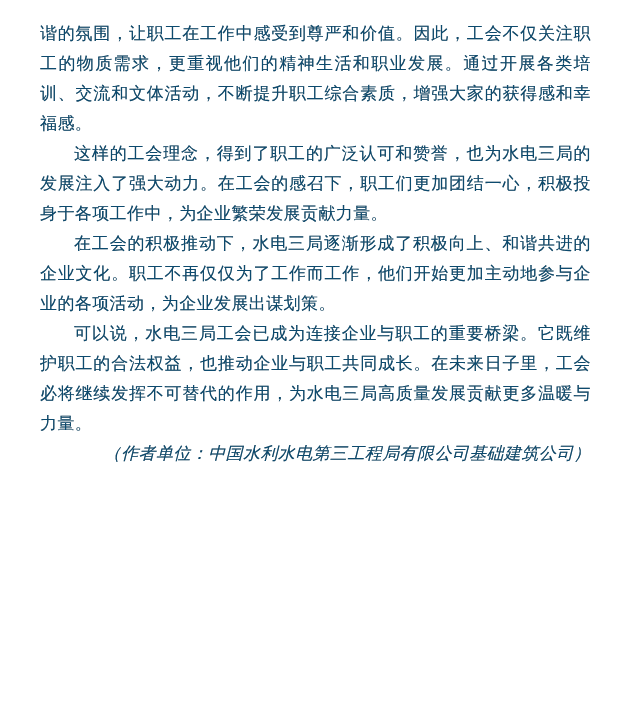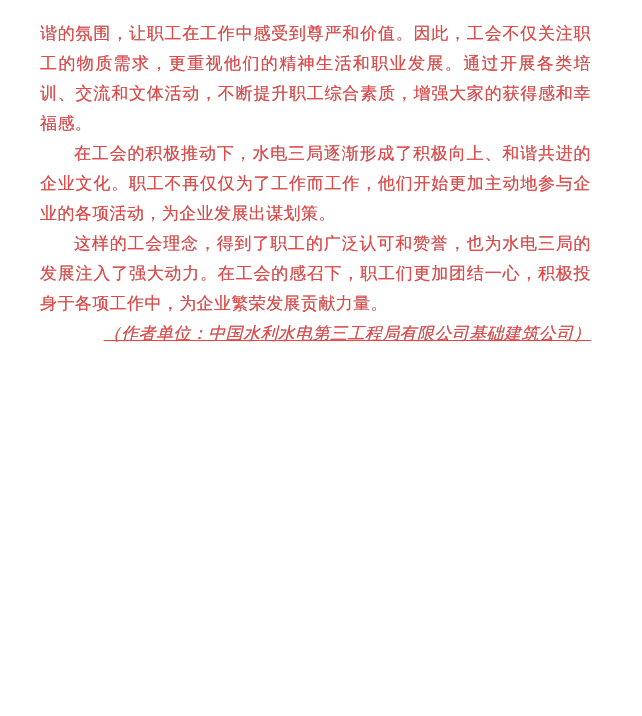--- a/index.html
+++ b/index.html
@@ -10,45 +10,45 @@
   .page {
     position: relative;
     width: 628px;
     height: 716px;
     box-sizing: border-box;
     background: #ffffff;
     padding: 19px 37px 0 40px;
     font-family: "Liberation Serif", "DejaVu Serif", serif;
     font-size: 17px;
     line-height: 30px;
-    color: #ef4444;
+    color: #0c4a6e;
     overflow: hidden;
   }
   .para {
     margin: 0;
     text-align: justify;
     text-justify: inter-character;
     text-indent: 2em;
     letter-spacing: 0.4px;
     
     text-shadow: 0 0 0.5px rgba(64,64,64,0.55);
   }
   .para.no-indent {
     text-indent: 0;
   }
   .author-line {
     margin: 0;
     text-align: right;
     font-style: italic;
     letter-spacing: 0.4px;
     text-shadow: 0 0 0.5px rgba(64,64,64,0.55);
-    text-decoration: underline;
   }
 </style>
 </head>
 <body>
 
 <div class="page">
   <p class="para no-indent">谐的氛围，让职工在工作中感受到尊严和价值。因此，工会不仅关注职工的物质需求，更重视他们的精神生活和职业发展。通过开展各类培训、交流和文体活动，不断提升职工综合素质，增强大家的获得感和幸福感。</p>
+  <p class="para">这样的工会理念，得到了职工的广泛认可和赞誉，也为水电三局的发展注入了强大动力。在工会的感召下，职工们更加团结一心，积极投身于各项工作中，为企业繁荣发展贡献力量。</p>
   <p class="para">在工会的积极推动下，水电三局逐渐形成了积极向上、和谐共进的企业文化。职工不再仅仅为了工作而工作，他们开始更加主动地参与企业的各项活动，为企业发展出谋划策。</p>
-  <p class="para">这样的工会理念，得到了职工的广泛认可和赞誉，也为水电三局的发展注入了强大动力。在工会的感召下，职工们更加团结一心，积极投身于各项工作中，为企业繁荣发展贡献力量。</p>
+  <p class="para">可以说，水电三局工会已成为连接企业与职工的重要桥梁。它既维护职工的合法权益，也推动企业与职工共同成长。在未来日子里，工会必将继续发挥不可替代的作用，为水电三局高质量发展贡献更多温暖与力量。</p>
   <p class="author-line">（作者单位：中国水利水电第三工程局有限公司基础建筑公司）</p>
 </div>
 
 </body></html>

